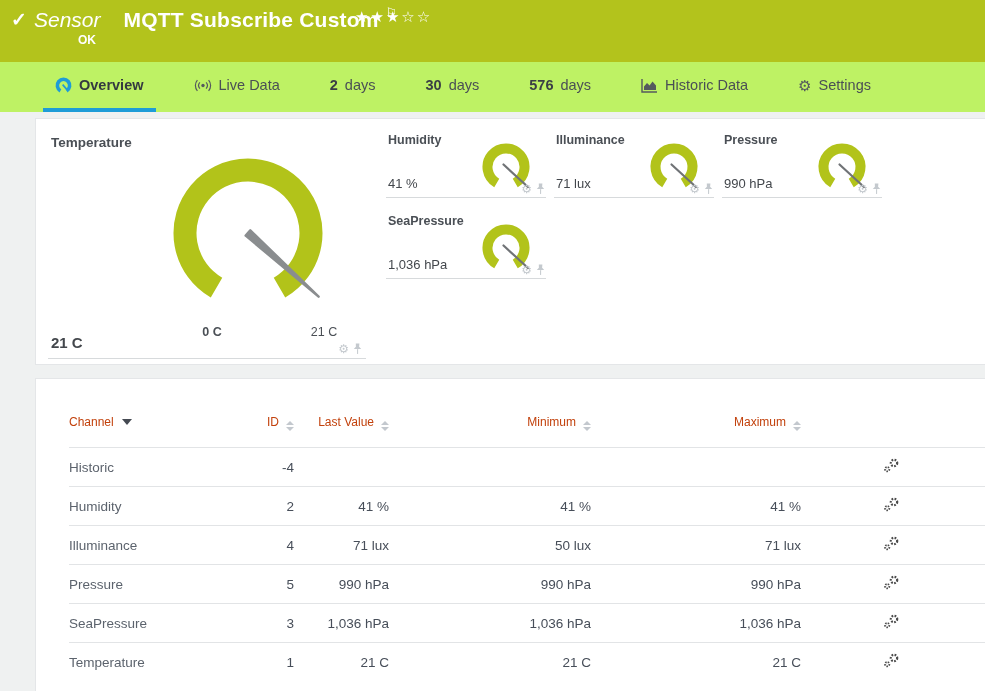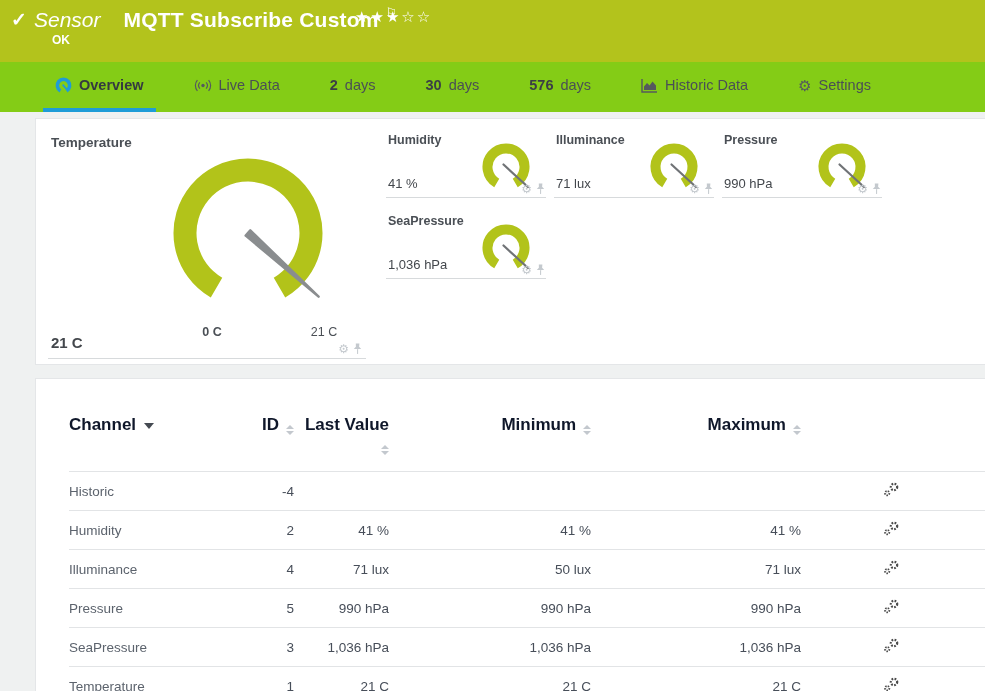--- a/index.html
+++ b/index.html
@@ -11,24 +11,24 @@
   }
 
   
   .sensor-header { position:absolute; top:0; left:0; width:985px; height:62px; background:#b3c31c; color:#fff; }
   .hdr-check { position:absolute; left:11px; top:8px; font-size:19px; font-weight:700; }
   .hdr-titleline { position:absolute; left:34px; top:5px; font-size:21px; white-space:nowrap; }
   .hdr-kind { font-style:italic; font-weight:400; margin-right:23px; }
   .hdr-title { font-weight:700; letter-spacing:0.2px; }
   .hdr-flag { font-size:13px; vertical-align:10px; margin-left:7px; font-weight:400; }
   .hdr-stars { position:absolute; left:355px; top:8px; font-size:15px; letter-spacing:2px; }
-  .hdr-status { position:absolute; left:52px; top:33px; font-size:12px; font-weight:700; }
-
-  
-  .tabbar { position:absolute; top:62px; left:0; width:985px; height:50px; background:#84cc16; display:flex; align-items:stretch; padding-left:43px; }
+  .hdr-status { position:absolute; left:78px; top:33px; font-size:12px; font-weight:700; }
+
+  
+  .tabbar { position:absolute; top:62px; left:0; width:985px; height:50px; background:#bef264; display:flex; align-items:stretch; padding-left:43px; }
   .tab { display:flex; align-items:center; gap:7px; padding:0 12px; font-size:14.5px; color:#4a4f55; border-bottom:4px solid transparent; cursor:pointer; white-space:nowrap; }
   .tab + .tab { margin-left:26px; }
   .tab.active { border-bottom-color:#1e9cd7; color:#343a40; font-weight:700; }
   .tab .num { font-weight:700; color:#3b4045; }
   .tab svg, .tab .glyph-icon { flex:0 0 auto; }
   .glyph-icon { font-size:15px; color:#55595e; line-height:1; }
 
   
   .panel { position:absolute; left:35px; width:965px; background:#fff; border:1px solid #e4e6e8; }
   .panel-gauges { top:118px; height:247px; }
@@ -51,21 +51,21 @@
   .mini { position:relative; width:160px; height:69px; margin:0 8px 12px 0; border-bottom:1px solid #d7dadc; }
   .mini-title { position:absolute; left:2px; top:4px; font-size:12.5px; font-weight:700; color:#4a4f55; }
   .mini-gauge { position:absolute; right:12px; top:10px; }
   .mini-value { position:absolute; left:2px; bottom:6px; font-size:13px; color:#43474c; }
   .mini .corner-icons { right:1px; bottom:2px; }
 
   
   table.channels { border-collapse:collapse; font-size:13.5px; table-layout:fixed; }
   col.c-channel { width:160px; } col.c-id { width:65px; } col.c-last { width:95px; }
   col.c-min { width:202px; } col.c-max { width:210px; } col.c-act { width:185px; }
-  th { font-weight:700; color:#0f172a; text-align:right; padding:2px 0 16px; vertical-align:top; font-size:17px; }
+  th { font-weight:400; color:#c2410c; text-align:right; padding:2px 0 16px; vertical-align:top; font-size:12px; }
   th.h-channel { text-align:left; }
   td { padding:9px 0; border-top:1px solid #e2e4e6; color:#474e59; text-align:right; vertical-align:middle; }
   td.cell-channel { text-align:left; color:#5c636d; }
   td.cell-actions { padding-left:82px; text-align:left; }
   .sort { display:inline-flex; flex-direction:column; gap:2px; margin-left:7px; vertical-align:1px; }
   .sort i { display:block; width:0; height:0; border-left:4px solid transparent; border-right:4px solid transparent; }
   .sort .up { border-bottom:4px solid #c3c8ce; }
   .sort .dn { border-top:4px solid #c3c8ce; }
   .sorted-arrow { display:inline-block; width:0; height:0; border-left:5px solid transparent; border-right:5px solid transparent; border-top:6px solid #454a52; margin-left:8px; vertical-align:1px; }
   .gears-btn { display:inline-block; cursor:pointer; line-height:0; }

